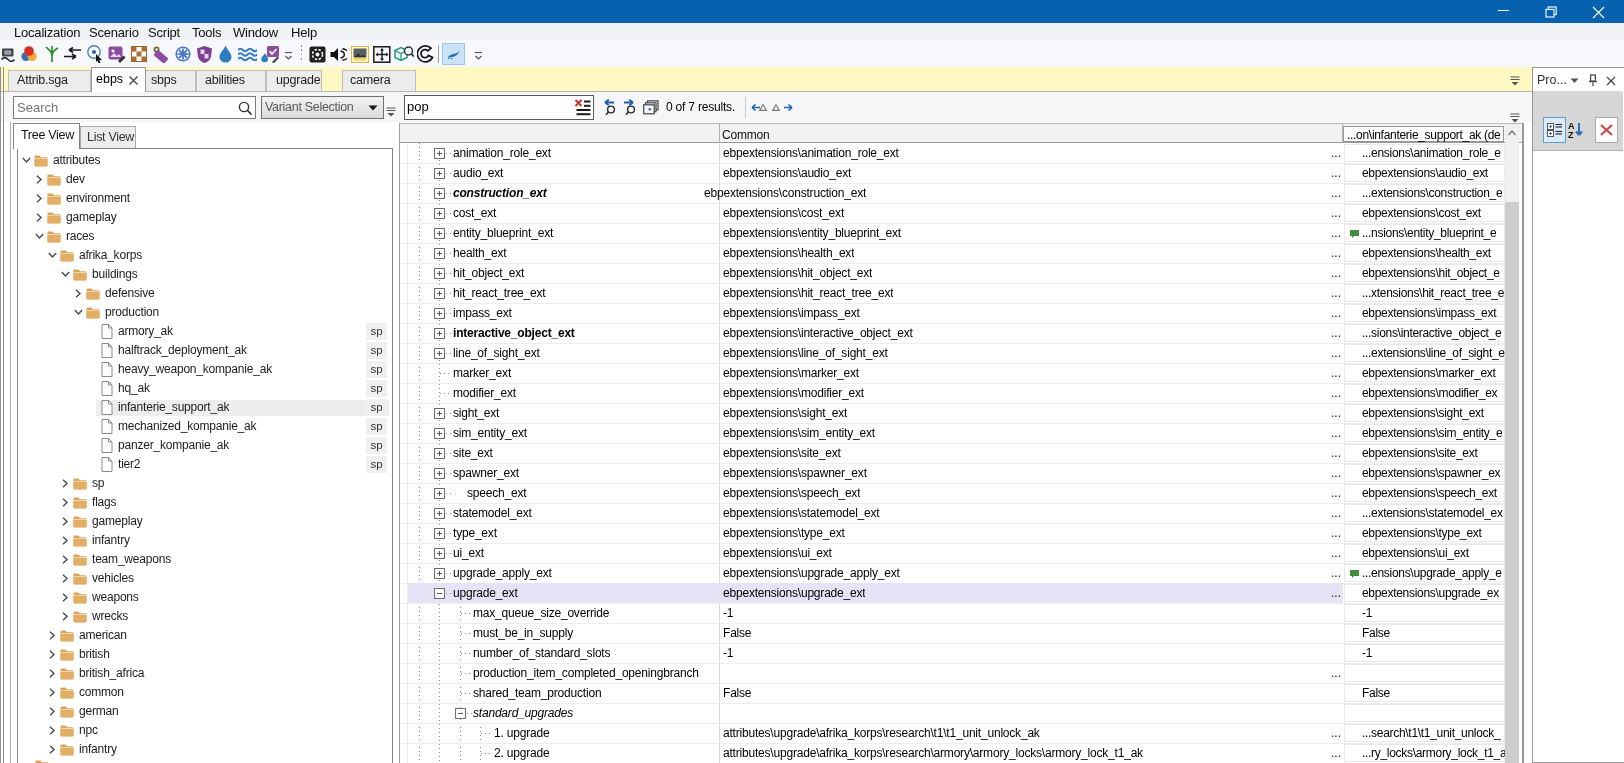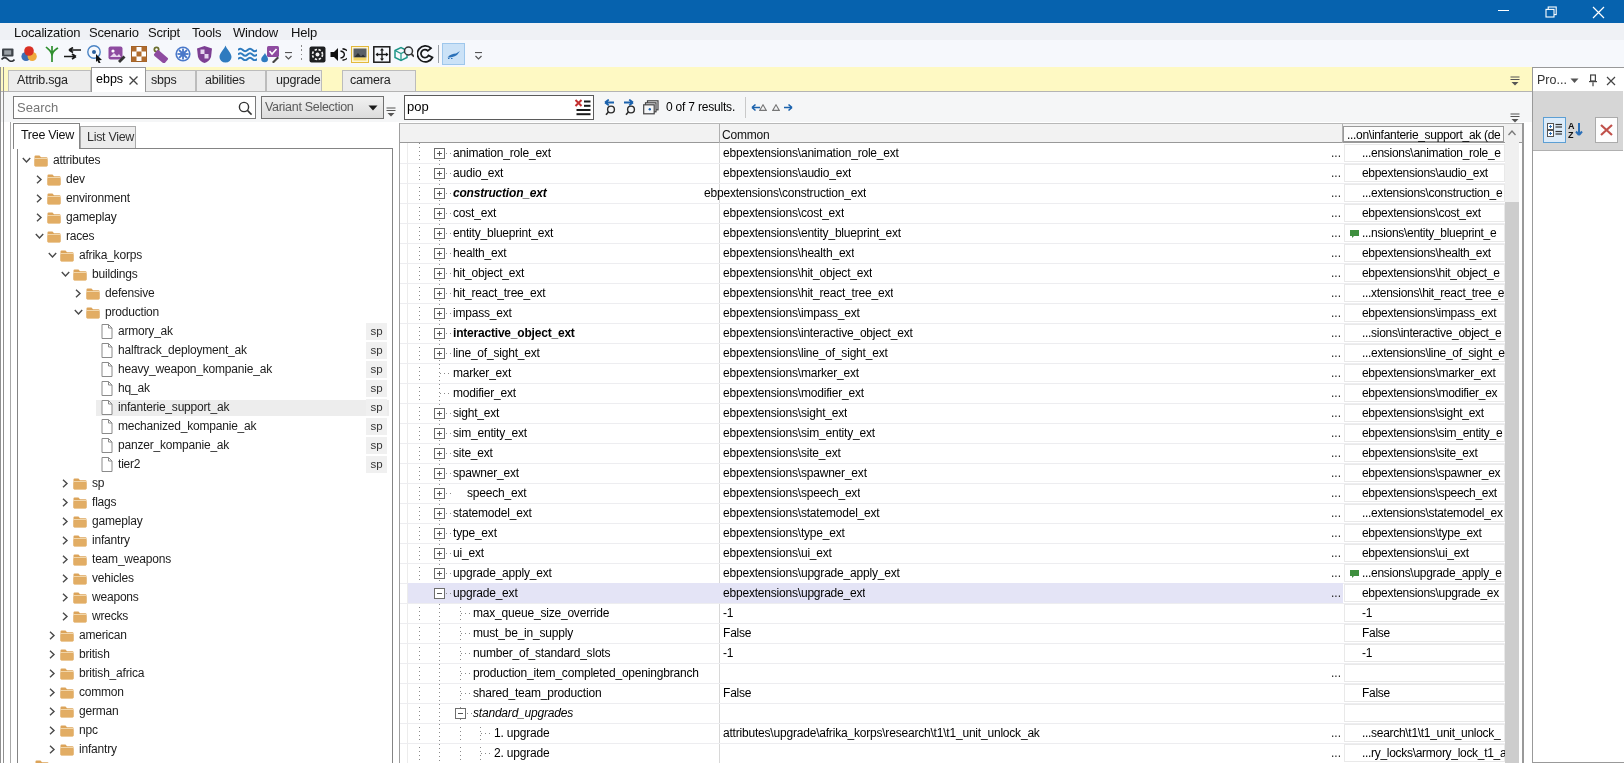--- a/index.html
+++ b/index.html
@@ -876,20 +876,21 @@
 <div class="hdash" style="left:81px;top:590px;width:11px;"></div>
 <span class="gtext" style="left:94px;top:583px;">1. upgrade</span>
 <span class="gtext" style="left:323px;top:583px;max-width:590px;overflow:hidden;display:inline-block;">attributes\upgrade\afrika_korps\research\t1\t1_unit_unlock_ak</span>
 <span class="dots" style="top:583px;">...</span>
 <div class="vcell" style="top:581px;">
         <span class="vtext">...search\t1\t1_unit_unlock_</span>
       </div>
 
 <div class="hdash" style="left:81px;top:610px;width:11px;"></div>
 <span class="gtext" style="left:94px;top:603px;">2. upgrade</span>
+<span class="gtext" style="left:323px;top:603px;max-width:590px;overflow:hidden;display:inline-block;">attributes\upgrade\afrika_korps\research\armory\armory_locks\armory_lock_t1_ak</span>
 <span class="dots" style="top:603px;">...</span>
 <div class="vcell" style="top:601px;">
         <span class="vtext">...ry_locks\armory_lock_t1_a</span>
       </div>
 </div>
 <div class="abs" style="left:1532px;top:67px;width:92px;height:696px;background:#fff;border:1px solid #999;border-right:none;"></div>
 <span class="abs" style="left:1537px;top:73px;font-size:12.5px;color:#333;">Pro...</span>
 <svg class="abs" style="left:1570px;top:78px;" width="9" height="6" viewBox="0 0 9 6">
       <path d="M0.5,0.5 L4.5,5 L8.5,0.5 Z" fill="#555"></path>
     </svg>

